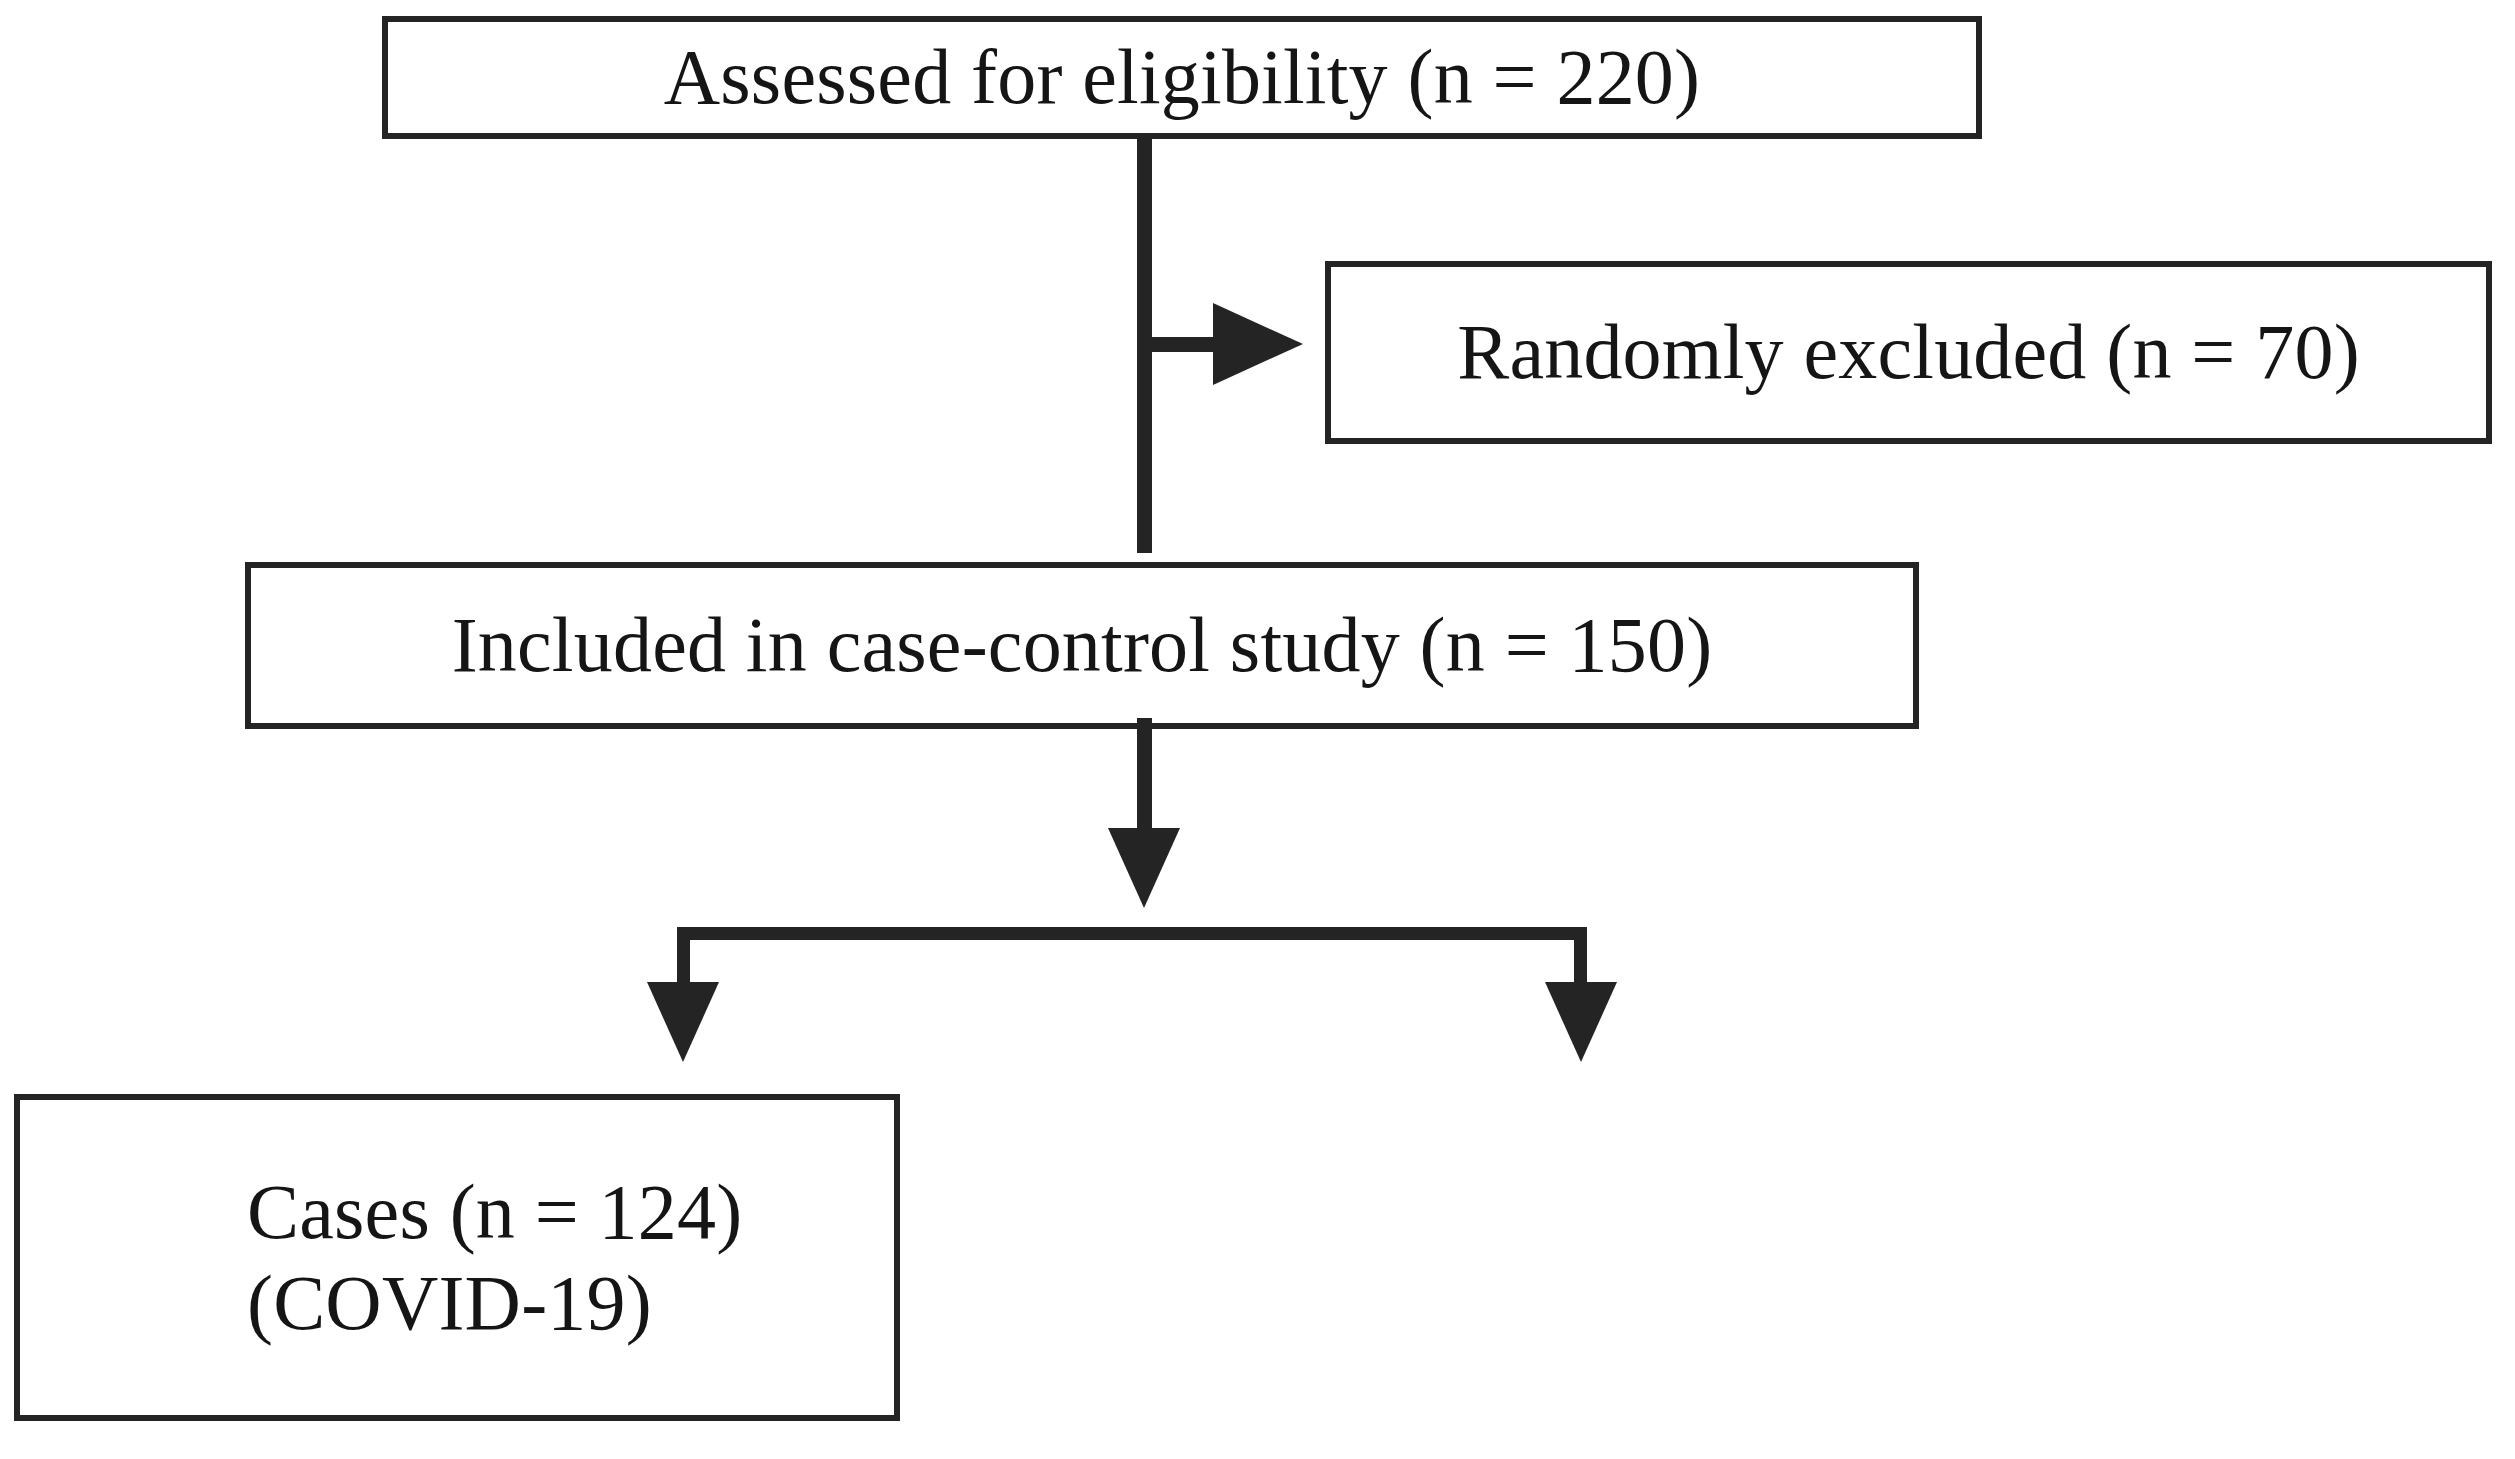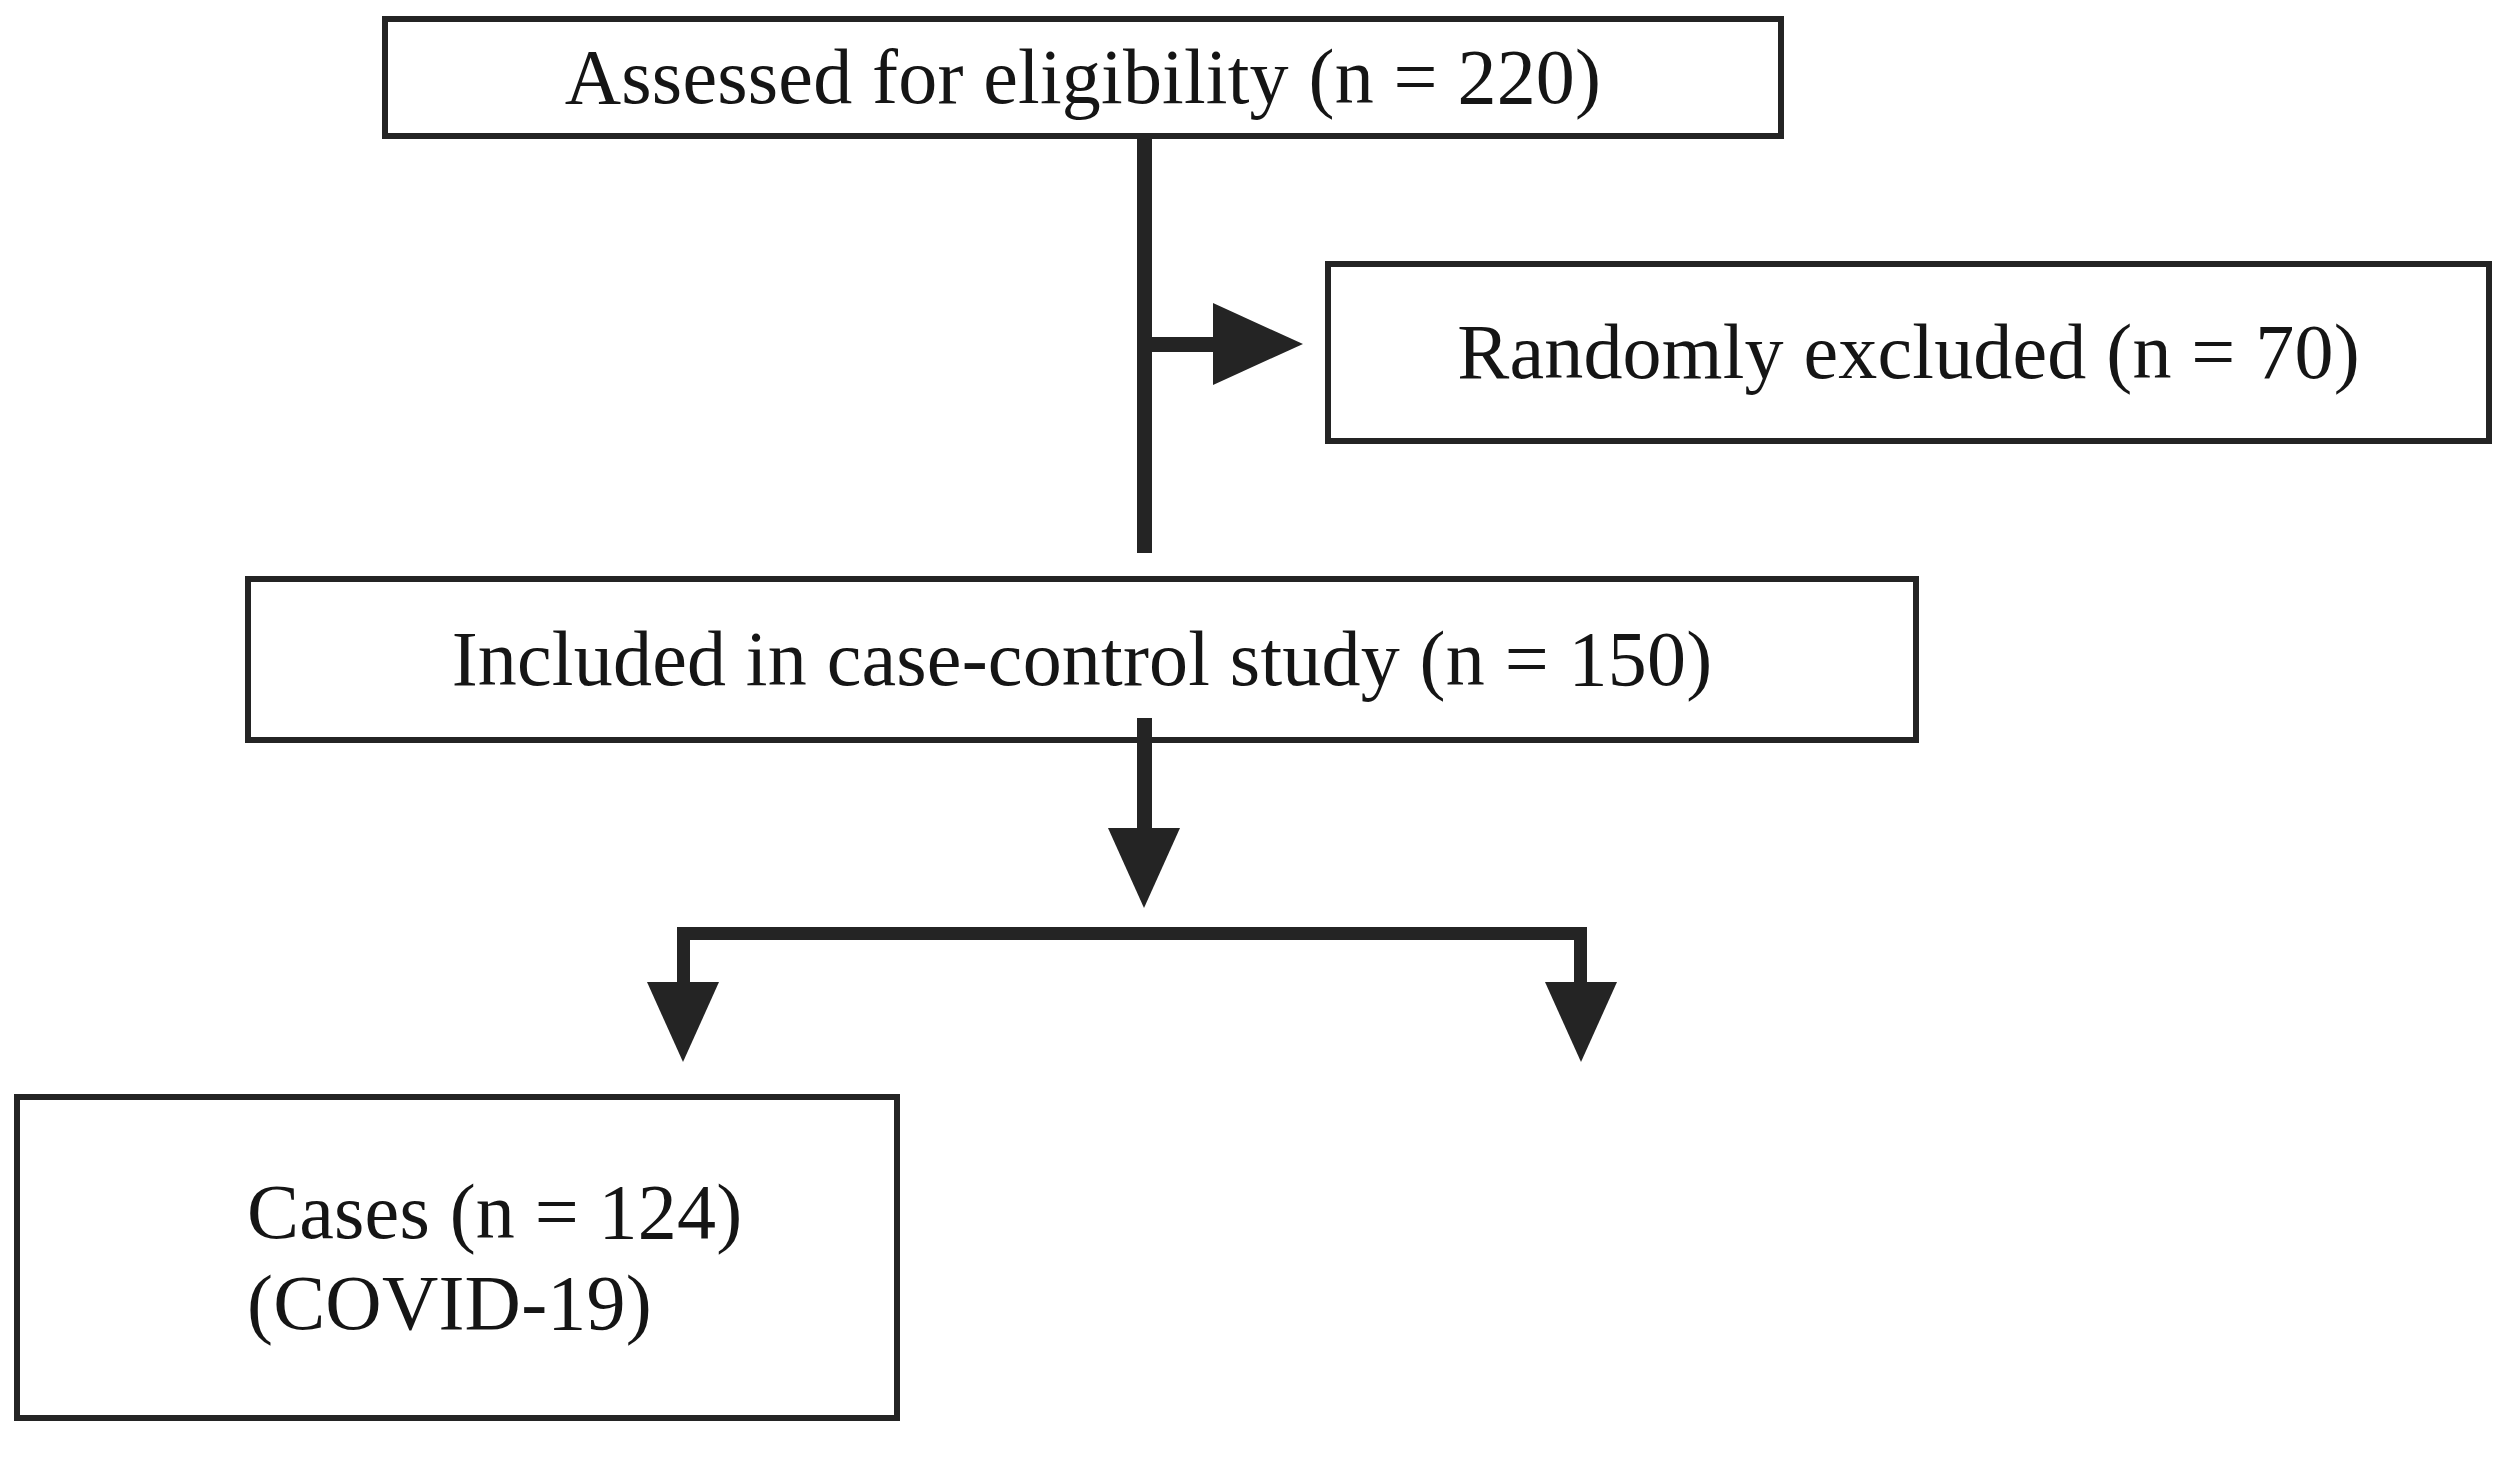--- a/index.html
+++ b/index.html
@@ -28,27 +28,27 @@
   }
   .node-text {
     color: #151515;
     line-height: 1.16;
     text-align: center;
     white-space: pre-line;
     letter-spacing: 0.2px;
   }
 
   
-  #box-assessed       { left: 382px;  top: 15.7px;   width: 1402px; height: 123px; }
+  #box-assessed       { left: 382px;  top: 15.7px;   width: 1600px; height: 123px; }
   #box-assessed .node-text { font-size: 78px; }
 
   #box-excluded       { left: 1325px; top: 261px;  width: 1167px; height: 183px; }
   #box-excluded .node-text { font-size: 78px; }
 
-  #box-included       { left: 245px;  top: 576px;  width: 1674px; height: 167px; }
+  #box-included       { left: 245px;  top: 562px;  width: 1674px; height: 167px; }
   #box-included .node-text { font-size: 78px; }
 
   #box-cases          { left: 13.7px;   top: 1094px; width: 886px;  height: 327px; }
   #box-cases .node-text { font-size: 78px; text-align: left; padding-left: 76px; }
 
   #box-controls       { left: 1315px; top: 1095px; width: 882px;  height: 334px; }
   #box-controls .node-text { font-size: 78px; }
 
   
   .conn-line {

